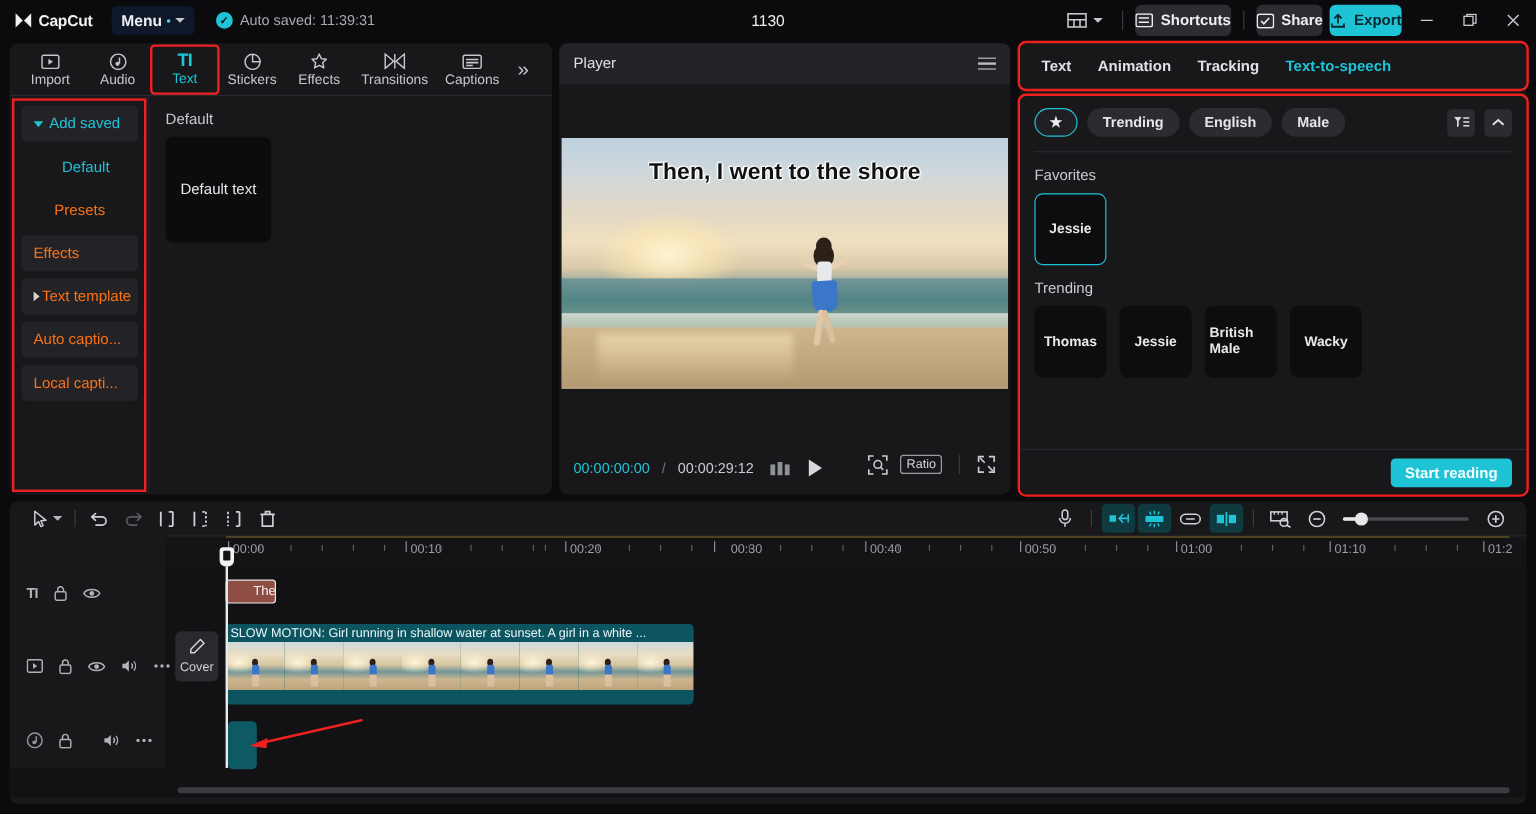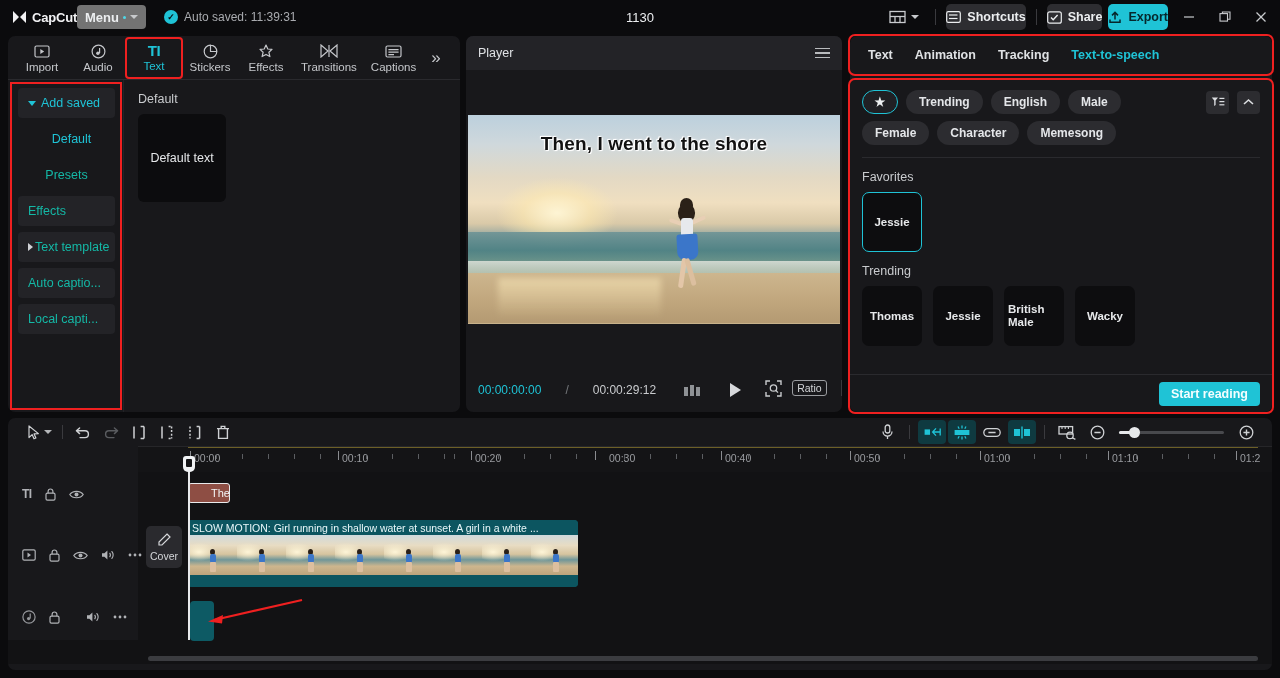--- a/index.html
+++ b/index.html
@@ -16,22 +16,22 @@
   .titlebar {
     position: absolute; left: 0; top: 0; width: 1280px; height: 34px;
     background: #0b0b0d;
     display: flex; align-items: center;
   }
   .logo-wrap { display: flex; align-items: center; gap: 5px; margin-left: 12px; }
   .logo-mark { width: 15px; height: 14px; position: relative; }
   .logo-mark svg { display: block; }
   .logo-text { font-size: 13px; font-weight: bold; color: #f2f2f4; letter-spacing: -0.2px; }
   .menu-btn {
-    margin-left: 0; height: 24px; padding: 0 8px;
-    background: #737373; border-radius: 4px;
+    margin-left: 16px; height: 24px; padding: 0 8px;
+    background: #0f172a; border-radius: 4px;
     display: flex; align-items: center; gap: 4px;
     font-size: 13px; font-weight: bold; color: #eceef0; cursor: pointer;
   }
   .menu-dot { width: 3px; height: 3px; border-radius: 50%; background: #4fd8e8; }
   .caret-dn { width: 0; height: 0; border-left: 4px solid transparent; border-right: 4px solid transparent; border-top: 4px solid #c7c9cc; }
   .autosave { display: flex; align-items: center; gap: 6px; margin-left: 18px; font-size: 12px; color: #a9abaf; }
   .check-badge {
     width: 14px; height: 14px; border-radius: 50%; background: #1fc3d6;
     display: flex; align-items: center; justify-content: center;
     font-size: 9px; color: #0b0b0d; font-weight: bold; line-height: 1;
@@ -81,21 +81,21 @@
   .left-body { display: flex; height: 332px; }
   .side-nav {
     width: 116px; padding: 8px 8px 8px 10px;
     display: flex; flex-direction: column; gap: 6px;
     border-right: 1px solid #232327;
   }
   .side-nav.boxed { outline: 2px solid #ef2020; outline-offset: -4px; }
   .nav-item {
     height: 30px; border-radius: 4px; background: #232327;
     display: flex; align-items: center; padding-left: 10px;
-    font-size: 12.5px; color: #14b8a6; cursor: pointer; white-space: nowrap;
+    font-size: 12.5px; color: #f97316; cursor: pointer; white-space: nowrap;
   }
   .nav-item.plain { background: transparent; justify-content: center; padding-left: 0; }
   .nav-item.head { color: #1fc3d6; gap: 5px; }
   .nav-item.sel { color: #1fc3d6; background: transparent; justify-content: center; }
   .tri-dn { width: 0; height: 0; border-left: 4px solid transparent; border-right: 4px solid transparent; border-top: 5px solid #1fc3d6; }
   .tri-rt { width: 0; height: 0; border-top: 4px solid transparent; border-bottom: 4px solid transparent; border-left: 5px solid #d0d2d6; margin-right: 2px; }
 
   .content-area { flex: 1; padding: 12px 14px; }
   .sec-label { font-size: 12.5px; color: #c9cbce; margin-bottom: 8px; }
   .text-preset {
@@ -159,21 +159,21 @@
   .g-arm2 { position: absolute; left: 26px; top: 20px; width: 15px; height: 4px; background: #e8cfb5; border-radius: 2px; transform: rotate(-24deg); }
   .g-leg1 { position: absolute; left: 15px; top: 60px; width: 5px; height: 30px; background: #e3c6a8; border-radius: 2px; transform: rotate(8deg); }
   .g-leg2 { position: absolute; left: 23px; top: 60px; width: 5px; height: 28px; background: #dcbf9f; border-radius: 2px; transform: rotate(-16deg); }
   .v-caption {
     position: absolute; left: 0; top: 9%; width: 100%;
     text-align: center; font-size: 19px; font-weight: bold; color: #111;
     text-shadow: 0 0 2px #fff, 0 0 3px #fff, 1px 1px 0 #fff, -1px -1px 0 #fff;
     letter-spacing: 0.1px;
   }
   .player-foot {
-    height: 44px; display: flex; align-items: center; padding: 0 12px; gap: 24px;
+    height: 44px; display: flex; align-items: center; padding: 0 12px; gap: 10px;
   }
   .tc-cur { font-size: 12px; color: #1fc3d6; font-family: "Liberation Sans", sans-serif; }
   .tc-sep { font-size: 12px; color: #76797d; }
   .tc-tot { font-size: 12px; color: #c9cbce; }
   .bars-ic { display: flex; gap: 2px; align-items: flex-end; margin-left: 4px; cursor: pointer; }
   .bars-ic i { display: block; width: 4px; background: #8e9195; }
   .play-tri {
     width: 0; height: 0; margin-left: 6px;
     border-top: 7px solid transparent; border-bottom: 7px solid transparent;
     border-left: 11px solid #d6d8db; cursor: pointer;
@@ -605,25 +605,20 @@
               <line x1="8.4" y1="2.4" x2="13.4" y2="2.4" stroke="#dcdee1" stroke-width="1.2"></line>
               <line x1="8.4" y1="5.6" x2="13.4" y2="5.6" stroke="#dcdee1" stroke-width="1.2"></line>
               <line x1="8.4" y1="8.8" x2="13.4" y2="8.8" stroke="#dcdee1" stroke-width="1.2"></line>
             </svg>
           </span>
           <span class="sq-btn">
             <svg width="11" height="8" viewBox="0 0 11 8">
                 <path d="M1 6 L5.5 2 L10 6" fill="none" stroke="#dcdee1" stroke-width="1.6"></path>
               </svg>
           </span>
-        </div>
-        <div class="chip-row">
-          <span class="chip">Female</span>
-          <span class="chip">Character</span>
-          <span class="chip">Memesong</span>
         </div>
       </div>
 
       <div class="chip-divider"></div>
 
       <div class="voice-sec">
         <div class="voice-label">Favorites</div>
         <div class="voice-row">
           <div class="voice-card sel">
             <span>Jessie</span>

